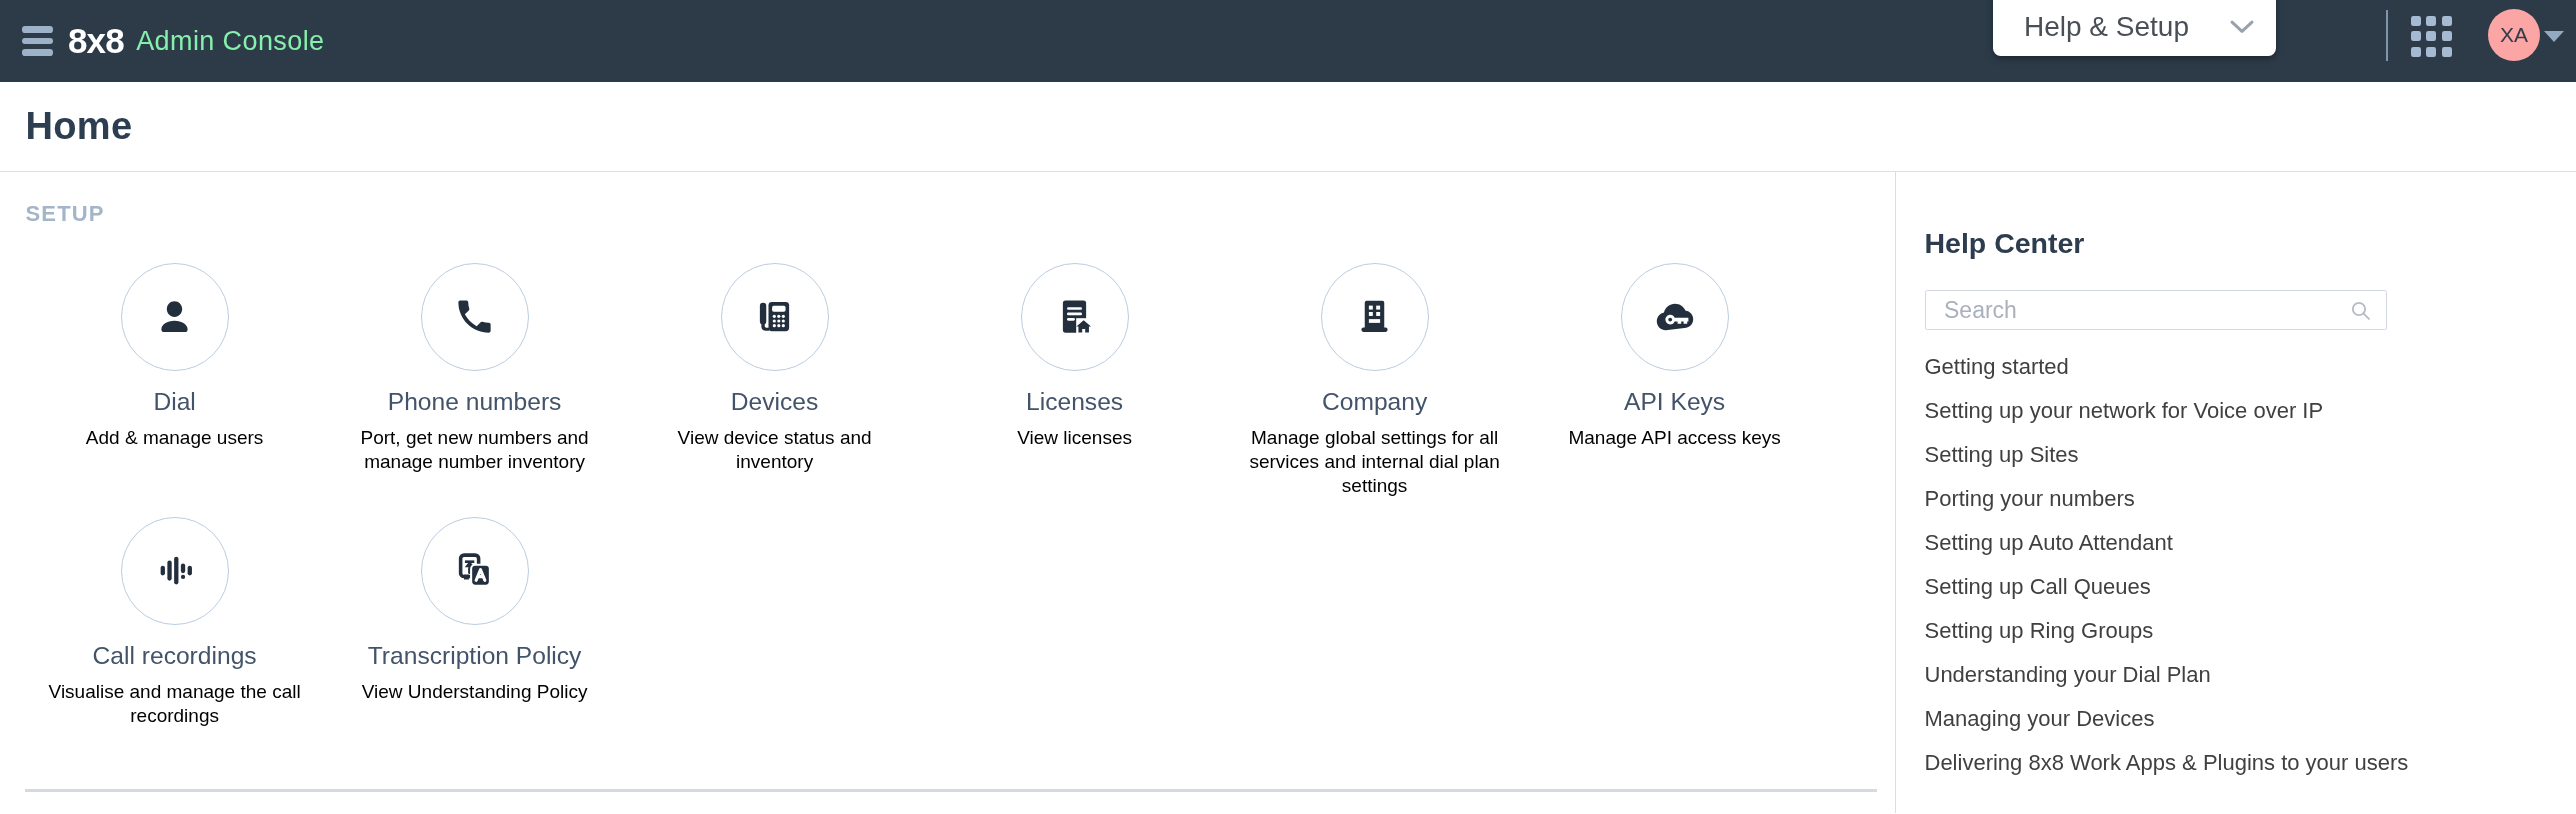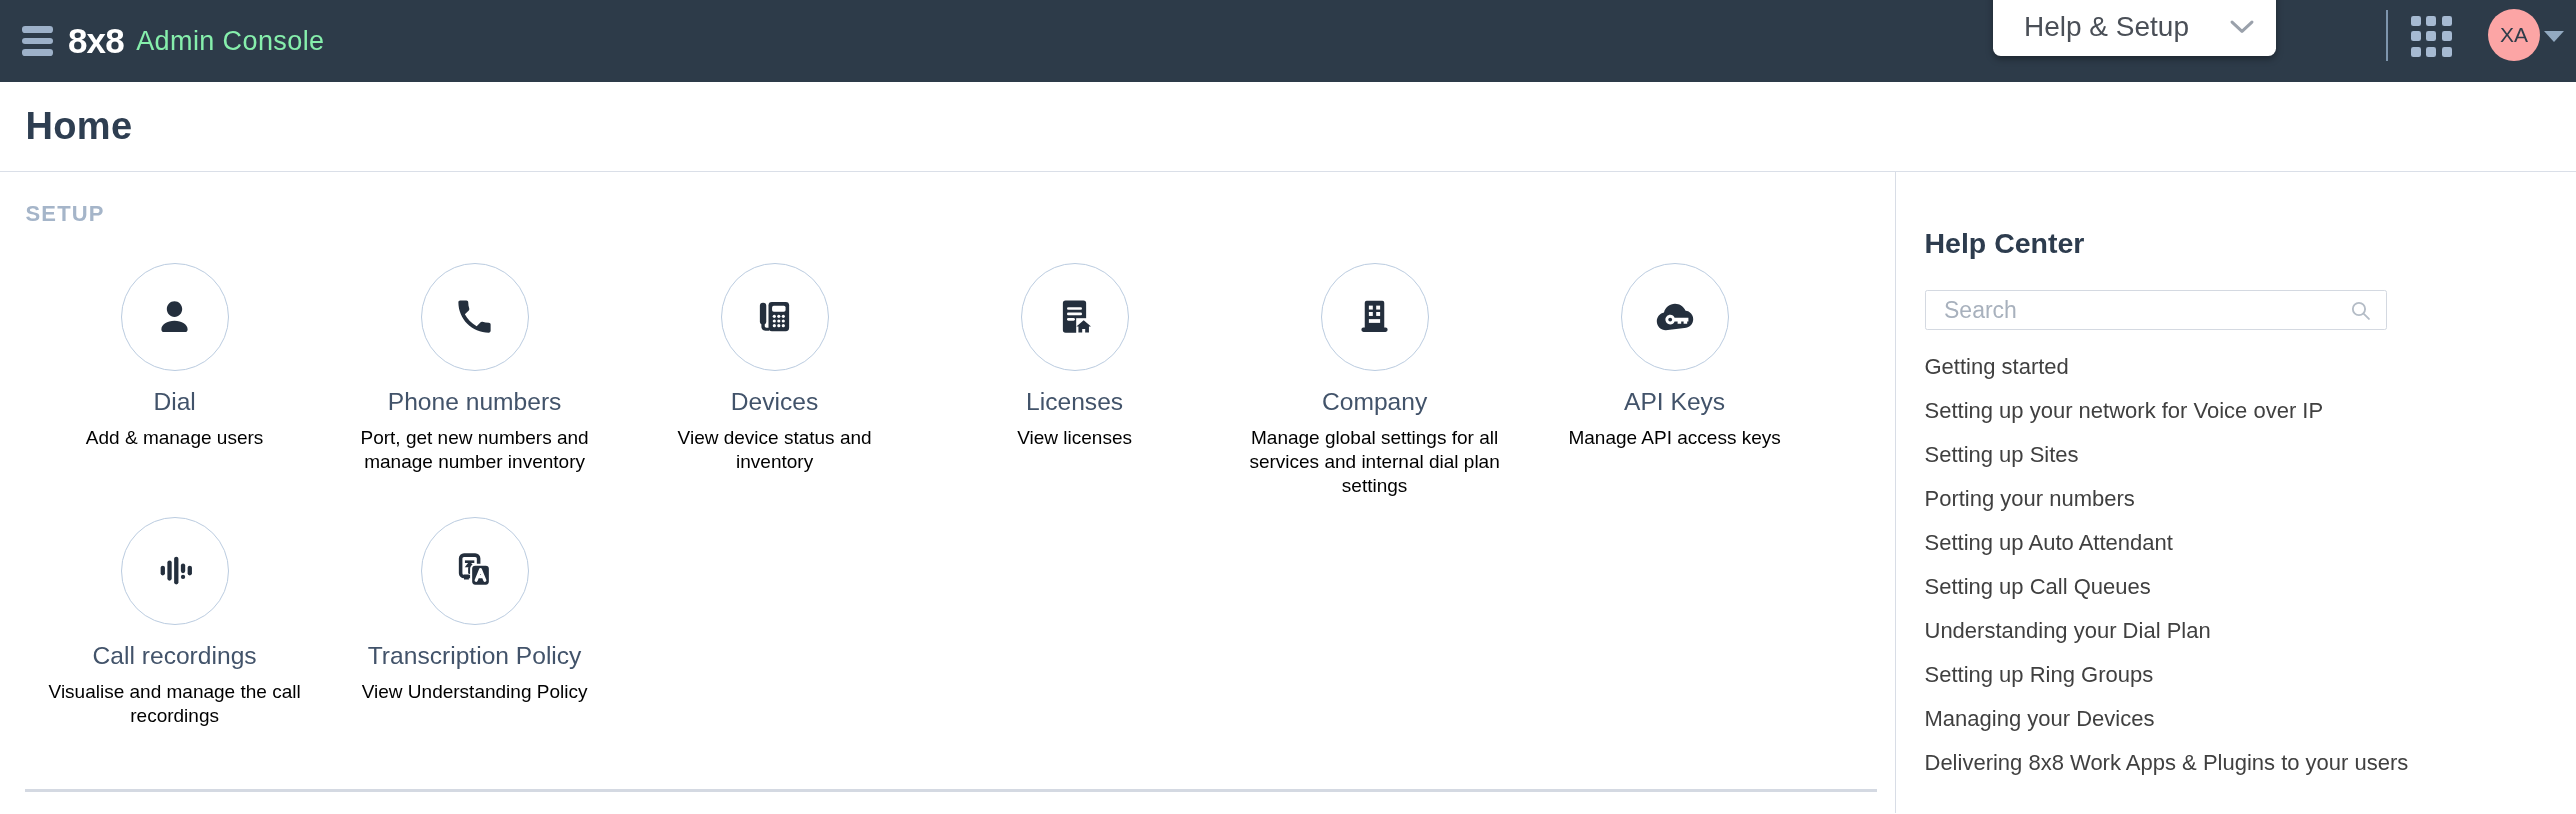--- a/index.html
+++ b/index.html
@@ -265,21 +265,21 @@
       </svg>
     </div>
 
     <div class="help-links">
       <a class="help-link">Getting started</a>
       <a class="help-link">Setting up your network for Voice over IP</a>
       <a class="help-link">Setting up Sites</a>
       <a class="help-link">Porting your numbers</a>
       <a class="help-link">Setting up Auto Attendant</a>
       <a class="help-link">Setting up Call Queues</a>
+      <a class="help-link">Setting up Ring Groups</a>
       <a class="help-link">Understanding your Dial Plan</a>
-      <a class="help-link">Setting up Ring Groups</a>
       <a class="help-link">Managing your Devices</a>
       <a class="help-link">Delivering 8x8 Work Apps &amp; Plugins to your users</a>
     </div>
   </div>
 
 </div>
 
 
 </body></html>

